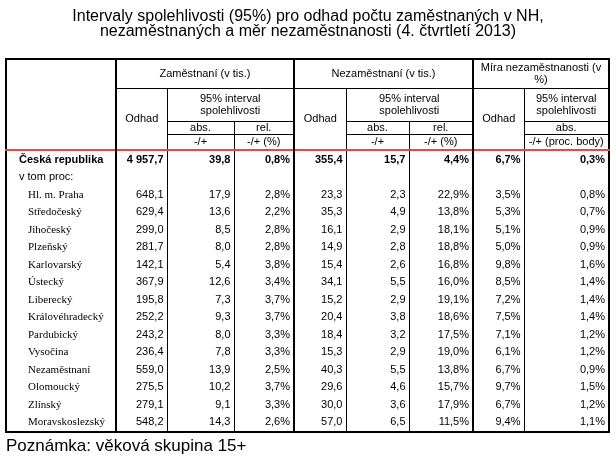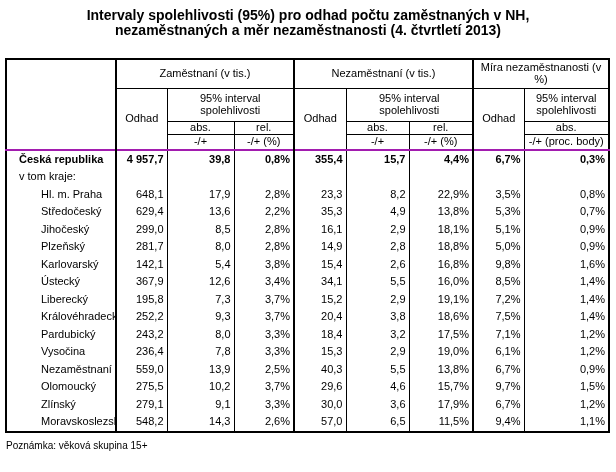--- a/index.html
+++ b/index.html
@@ -12,22 +12,22 @@
   .page {
     position: relative;
     width: 616px;
     height: 472px;
     background: #ffffff;
     overflow: hidden;
   }
   .title {
     padding-top: 8px;
     text-align: center;
-    font-size: 14px;
-    font-weight: bold;
+    font-size: 16px;
+    font-weight: normal;
     line-height: 15px;
   }
   table.ci-table {
     position: absolute;
     left: 5px;
     top: 58px;
     border-collapse: collapse;
     table-layout: fixed;
     width: 605px;
     border: 2px solid #000;
@@ -45,47 +45,47 @@
     border: 1px solid #000;
     font-size: 11px;
     font-weight: normal;
     line-height: 1.05;
     padding: 0 2px;
     text-align: center;
     vertical-align: middle;
     overflow: hidden;
     white-space: normal;
   }
-  .ci-table thead { border-bottom: 2px solid #a21caf; }
+  .ci-table thead { border-bottom: 2px solid #ef4444; }
   .ci-table .sl { border-left: 2px solid #000; }
   tr.h1 { height: 29px; }
   tr.h2 { height: 33px; }
   tr.h3 { height: 13px; }
   tr.h4 { height: 16px; }
   .ci-table tbody td {
     border-top: none;
     border-bottom: none;
     height: 17.5px;
     white-space: nowrap;
   }
   .ci-table tbody td.region {
     text-align: left;
     padding-left: 12px;
   }
-  .ci-table tbody td.region.indent { padding-left: 34px; }
+  .ci-table tbody td.region.indent { padding-left: 21px; font-family: Liberation Serif, serif; }
   .ci-table tbody td.num {
     text-align: right;
     padding-right: 3px;
   }
   .ci-table tbody tr.bold td { font-weight: bold; }
   .footer {
     position: absolute;
     left: 6px;
     top: 438px;
-    font-size: 10px;
+    font-size: 17px;
     line-height: 16px;
     text-align: right;
   }
 </style>
 </head>
 <body>
 
 <div class="page">
 
   <div class="title">
@@ -141,37 +141,37 @@
           <td class="num sl">4 957,7</td>
           <td class="num">39,8</td>
           <td class="num">0,8%</td>
           <td class="num sl">355,4</td>
           <td class="num">15,7</td>
           <td class="num">4,4%</td>
           <td class="num sl">6,7%</td>
           <td class="num">0,3%</td>
         </tr>
         <tr>
-          <td class="region">v tom kraje:</td>
+          <td class="region">v tom proc:</td>
           <td class="num sl"></td>
           <td class="num"></td>
           <td class="num"></td>
           <td class="num sl"></td>
           <td class="num"></td>
           <td class="num"></td>
           <td class="num sl"></td>
           <td class="num"></td>
         </tr>
         <tr>
           <td class="region indent">Hl. m. Praha</td>
           <td class="num sl">648,1</td>
           <td class="num">17,9</td>
           <td class="num">2,8%</td>
           <td class="num sl">23,3</td>
-          <td class="num">8,2</td>
+          <td class="num">2,3</td>
           <td class="num">22,9%</td>
           <td class="num sl">3,5%</td>
           <td class="num">0,8%</td>
         </tr>
         <tr>
           <td class="region indent">Středočeský</td>
           <td class="num sl">629,4</td>
           <td class="num">13,6</td>
           <td class="num">2,2%</td>
           <td class="num sl">35,3</td>

